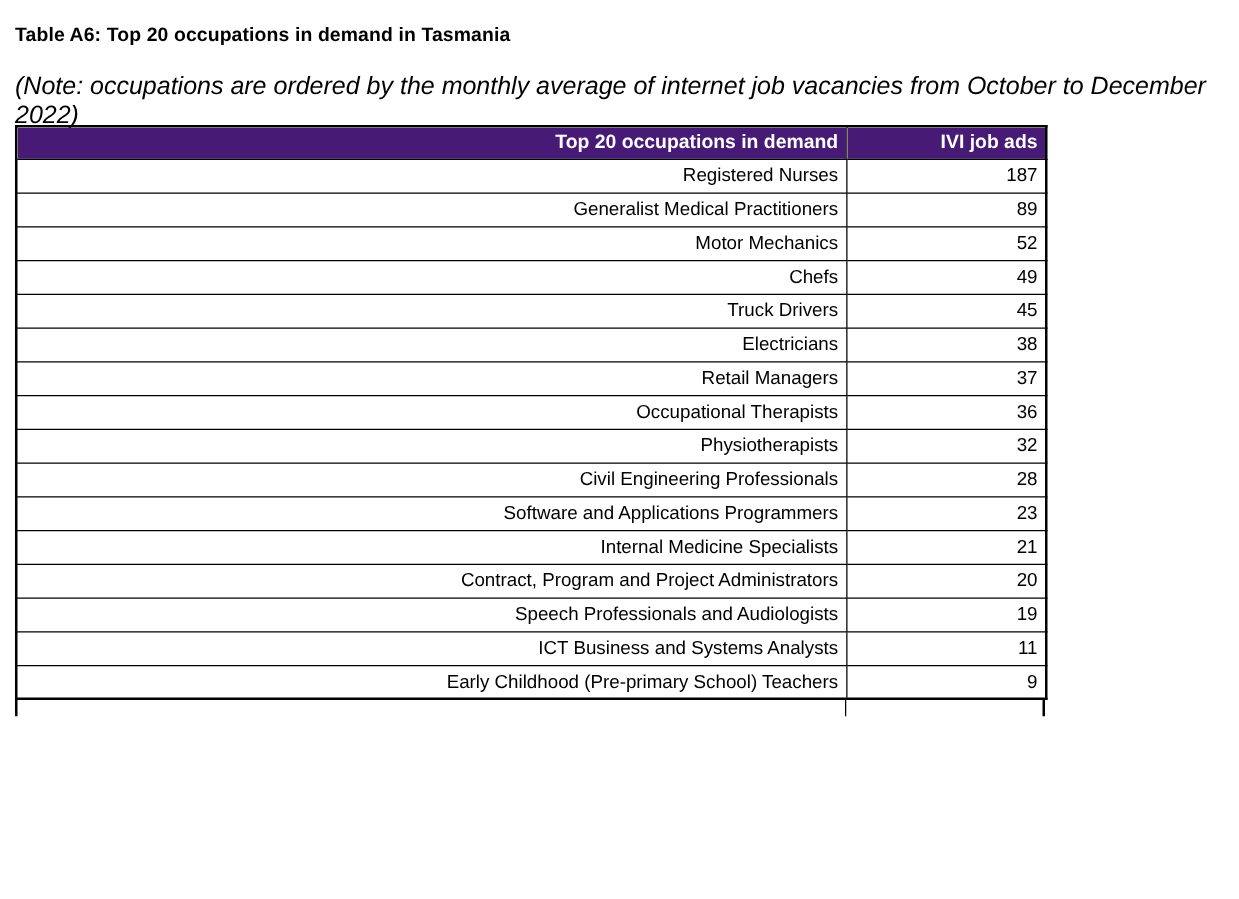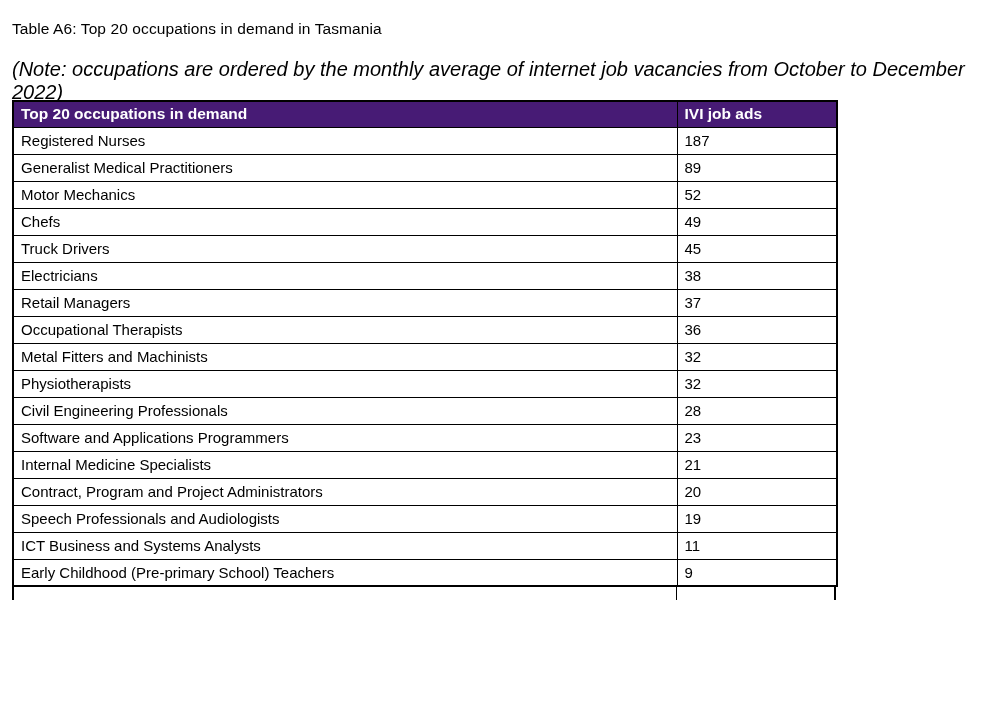--- a/index.html
+++ b/index.html
@@ -11,40 +11,40 @@
   }
   *{box-sizing:border-box;}
   html,body{margin:0;padding:0;}
   body{
     width:991px;height:719px;position:relative;overflow:hidden;
     background:var(--page-bg);color:var(--text);
     font-family:"Liberation Sans", sans-serif;
   }
   .doc-title{
     position:absolute;left:12px;top:20px;margin:0;
-    font-size:15.5px;font-weight:normal;letter-spacing:0.1px;
+    font-size:15.5px;font-weight:bold;letter-spacing:0.1px;
   }
   .doc-note{
     position:absolute;left:12px;top:58px;margin:0;
     font-size:20px;font-style:italic;
   }
   .table-wrap{
     position:absolute;left:12px;top:100px;width:824px;
   }
   table{
     border-collapse:collapse;table-layout:fixed;width:824px;
     border:2px solid var(--border);
   }
   th,td{
     border:1px solid var(--border);
     padding:0 6px 0 7px;
     font-size:15px;
     height:27px;
     overflow:hidden;white-space:nowrap;
-    text-align:left;vertical-align:middle;
+    text-align:right;vertical-align:middle;
   }
   thead th{
     background:var(--header-bg);
     color:var(--header-text);
     font-weight:bold;
     font-size:15.5px;
     height:26px;
   }
   .col-occ{width:664px;}
   .col-num{width:160px;}
@@ -101,24 +101,20 @@
           </tr>
           <tr>
             <td class="col-occ">Retail Managers</td>
             <td class="col-num">37</td>
           </tr>
           <tr>
             <td class="col-occ">Occupational Therapists</td>
             <td class="col-num">36</td>
           </tr>
           <tr>
-            <td class="col-occ">Metal Fitters and Machinists</td>
-            <td class="col-num">32</td>
-          </tr>
-          <tr>
             <td class="col-occ">Physiotherapists</td>
             <td class="col-num">32</td>
           </tr>
           <tr>
             <td class="col-occ">Civil Engineering Professionals</td>
             <td class="col-num">28</td>
           </tr>
           <tr>
             <td class="col-occ">Software and Applications Programmers</td>
             <td class="col-num">23</td>

